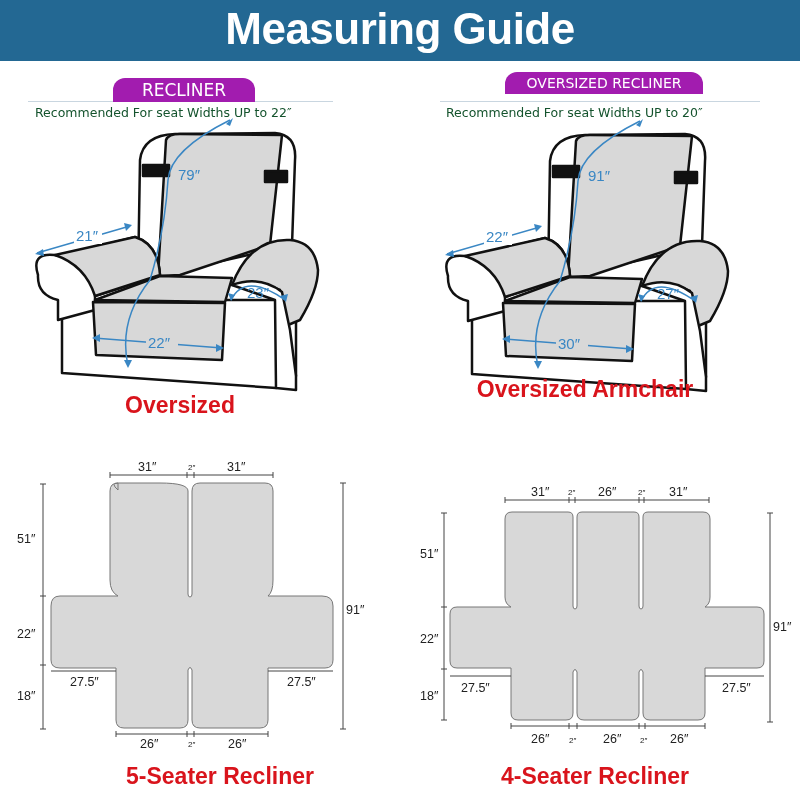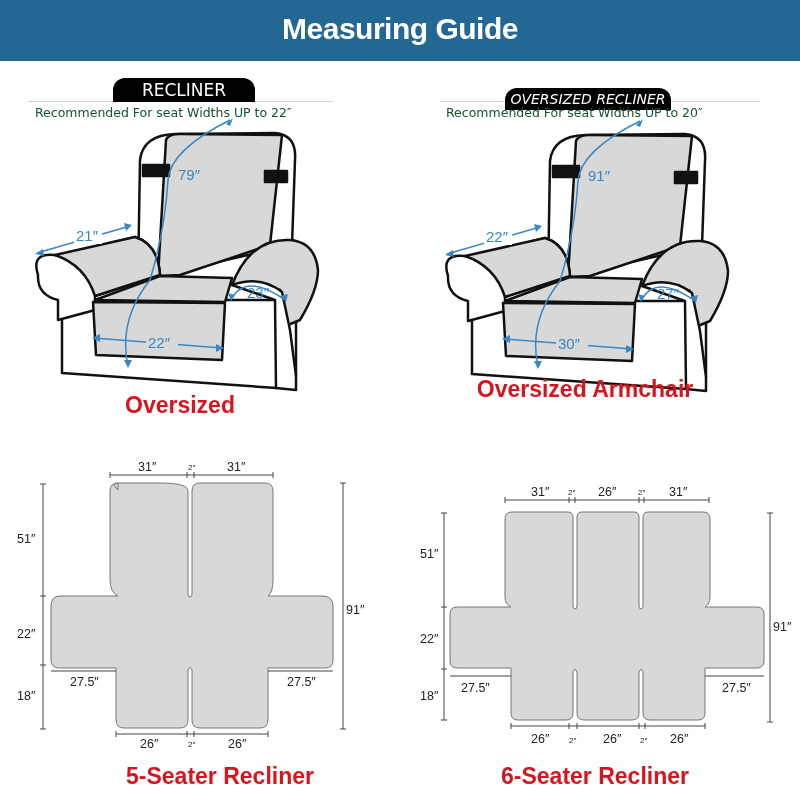--- a/index.html
+++ b/index.html
@@ -1,39 +1,39 @@
 <!DOCTYPE html>
 <html><head>
   <meta charset="utf-8">
   <style>
     html, body { margin: 0; padding: 0; background: #ffffff; }
     body { width: 800px; height: 800px; position: relative; overflow: hidden; font-family: "DejaVu Sans", sans-serif; }
     .header { position: absolute; left: 0; top: 0; width: 800px; height: 61px; background: #236893; }
-    .header-title { position: absolute; left: 0; top: 0; width: 800px; height: 61px; line-height: 58px; text-align: center; color: #ffffff; font-family: "Liberation Sans", sans-serif; font-weight: bold; font-size: 30px; letter-spacing: -0.5px; }
-    .tab { position: absolute; height: 24px; background: #000000; border-radius: 12px 12px 0 0; color: #fff; font-family: "DejaVu Sans", sans-serif; text-align: center; line-height: 25px; }
+    .header-title { position: absolute; left: 0; top: 0; width: 800px; height: 61px; line-height: 58px; text-align: center; color: #ffffff; font-family: "Liberation Sans", sans-serif; font-weight: bold; font-size: 44px; letter-spacing: -0.5px; }
+    .tab { position: absolute; height: 24px; background: #a21caf; border-radius: 12px 12px 0 0; color: #fff; font-family: "DejaVu Sans", sans-serif; text-align: center; line-height: 25px; }
     .tab-line { position: absolute; height: 1px; background: #c9d6e0; }
     .subtitle { position: absolute; color: #14532d; font-family: "DejaVu Sans", sans-serif; font-size: 12.5px; white-space: nowrap; }
     .label-red { position: absolute; color: #d9141c; font-family: "Liberation Sans", sans-serif; font-weight: bold; font-size: 23px; text-align: center; white-space: nowrap; }
     svg { position: absolute; left: 0; top: 0; overflow: visible; }
     .dim { font-family: "Liberation Sans", sans-serif; font-size: 12.5px; fill: #222; }
     .dim-sm { font-family: "Liberation Sans", sans-serif; font-size: 8px; fill: #222; }
     .dim-blue { font-family: "Liberation Sans", sans-serif; font-size: 15px; fill: #3a87c4; }
   </style>
 </head>
 <body>
 
 <div class="header"></div>
 <div class="header-title">Measuring Guide</div>
 
 <div class="tab-line" style="left:28px; top:101px; width:305px;"></div>
 <div class="tab" style="left:113px; top:78px; width:142px; font-size:17px;">RECLINER</div>
 <div class="subtitle" style="left:35px; top:105px;">Recommended For seat Widths UP to 22″</div>
 
 <div class="tab-line" style="left:440px; top:101px; width:320px;"></div>
-<div class="tab" style="left:505px; top:88px; width:166px; font-size:14px; line-height:23px; height:22px;font-style:italic;">OVERSIZED RECLINER</div>
+<div class="tab" style="left:505px; top:72px; width:198px; font-size:14px; line-height:23px; height:22px;">OVERSIZED RECLINER</div>
 <div class="subtitle" style="left:446px; top:105px;">Recommended For seat Widths UP to 20″</div>
 
 <svg width="800" height="800">
   <g stroke="#111" stroke-width="2.5" fill="#fff" stroke-linejoin="round">
 
     <path d="M138,280 L140,160 Q143,135 175,134 L275,133 Q297,135 295,160 L292,245 L138,280 Z"></path>
 
     <path d="M158,276 L166,140 Q168,134 180,134 L282,135 L270,245 L180,275 Z" fill="#d8d8d8"></path>
 
     <rect x="143" y="165" width="26" height="11" fill="#111"></rect>
@@ -207,13 +207,13 @@
   <text class="dim-sm" x="640" y="743">2″</text>
   <text class="dim" x="670" y="743">26″</text>
   <text class="dim" x="420" y="558">51″</text>
   <text class="dim" x="420" y="643">22″</text>
   <text class="dim" x="420" y="700">18″</text>
   <text class="dim" x="773" y="631">91″</text>
   <text class="dim" x="461" y="692">27.5″</text>
   <text class="dim" x="722" y="692">27.5″</text>
 </svg>
 
-<div class="label-red" style="left:470px; top:763px; width:250px;">6-Seater Recliner</div>
+<div class="label-red" style="left:470px; top:763px; width:250px;">4-Seater Recliner</div>
 
 </body></html>

